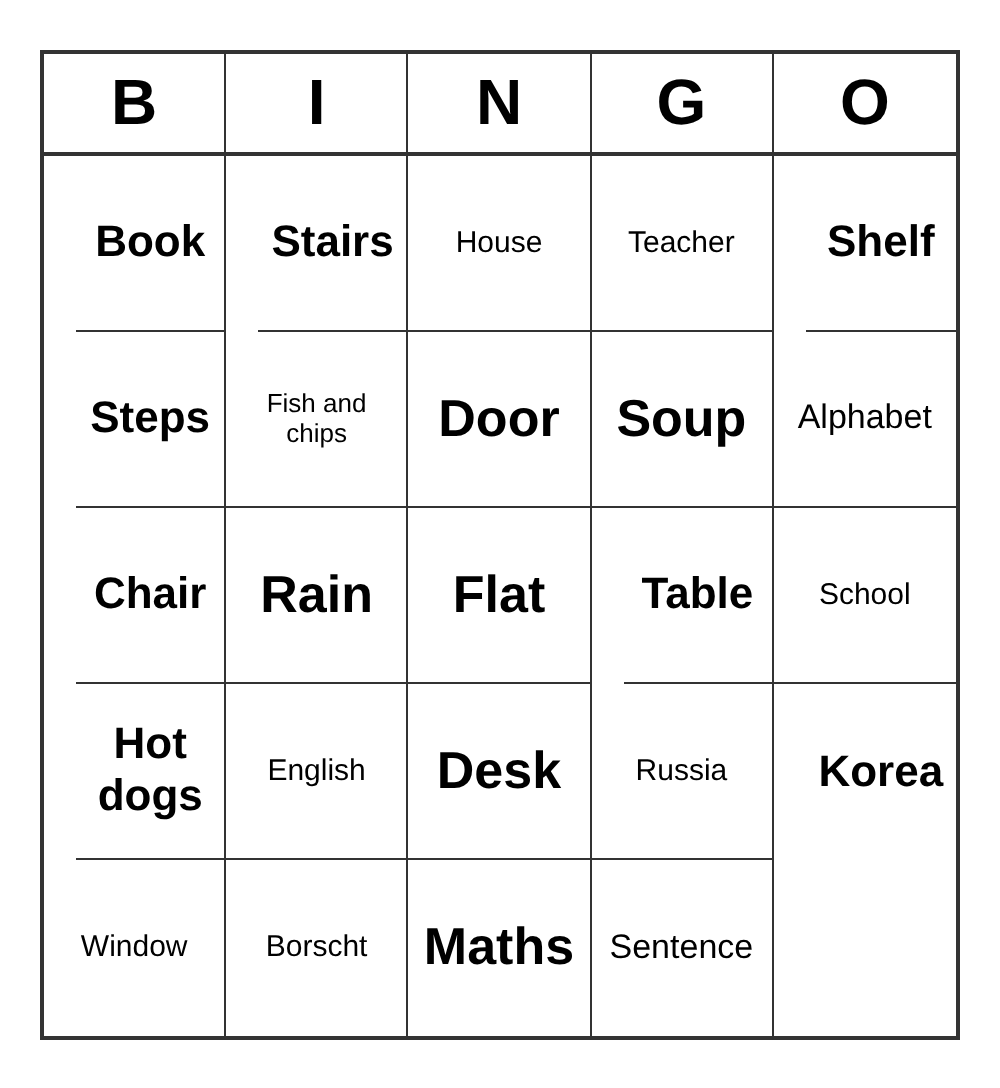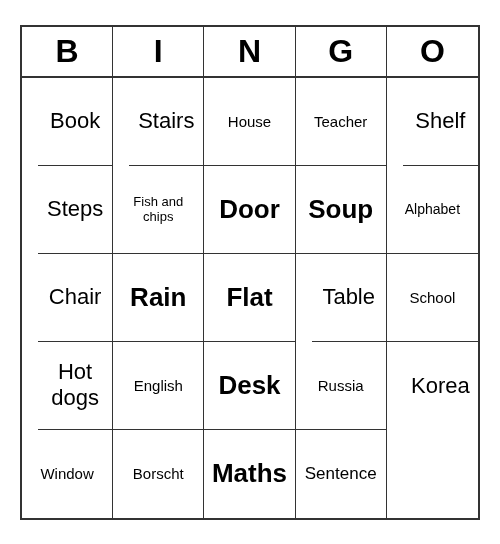--- a/index.html
+++ b/index.html
@@ -48,21 +48,21 @@
       font-size: 15px;
     }
     .bingo-cell:nth-child(5n) {
       border-right: none;
     }
     .bingo-cell:nth-last-child(-n+5) {
       border-bottom: none;
     }
     .bingo-cell.large {
       font-size: 22px;
-      font-weight: normal;
+      font-weight: bold;
       margin-left: 16px;
     }
     .bingo-cell.xlarge {
       font-size: 26px;
       font-weight: bold;
     }
   </style>
 </head>
 <body>
 
@@ -77,21 +77,21 @@
   <div class="bingo-grid">
   <div class="bingo-cell large">Book</div>
       <div class="bingo-cell large">Stairs</div>
       <div class="bingo-cell">House</div>
       <div class="bingo-cell">Teacher</div>
       <div class="bingo-cell large">Shelf</div>
       <div class="bingo-cell large">Steps</div>
       <div class="bingo-cell" style="font-size: 13px;">Fish and chips</div>
       <div class="bingo-cell xlarge">Door</div>
       <div class="bingo-cell xlarge">Soup</div>
-      <div class="bingo-cell" style="font-size: 14px;">Alphabet</div>
+      <div class="bingo-cell" style="font-size: 17px;">Alphabet</div>
       <div class="bingo-cell large">Chair</div>
       <div class="bingo-cell xlarge">Rain</div>
       <div class="bingo-cell xlarge">Flat</div>
       <div class="bingo-cell large">Table</div>
       <div class="bingo-cell">School</div>
       <div class="bingo-cell large">Hot dogs</div>
       <div class="bingo-cell">English</div>
       <div class="bingo-cell xlarge">Desk</div>
       <div class="bingo-cell">Russia</div>
       <div class="bingo-cell large">Korea</div>

